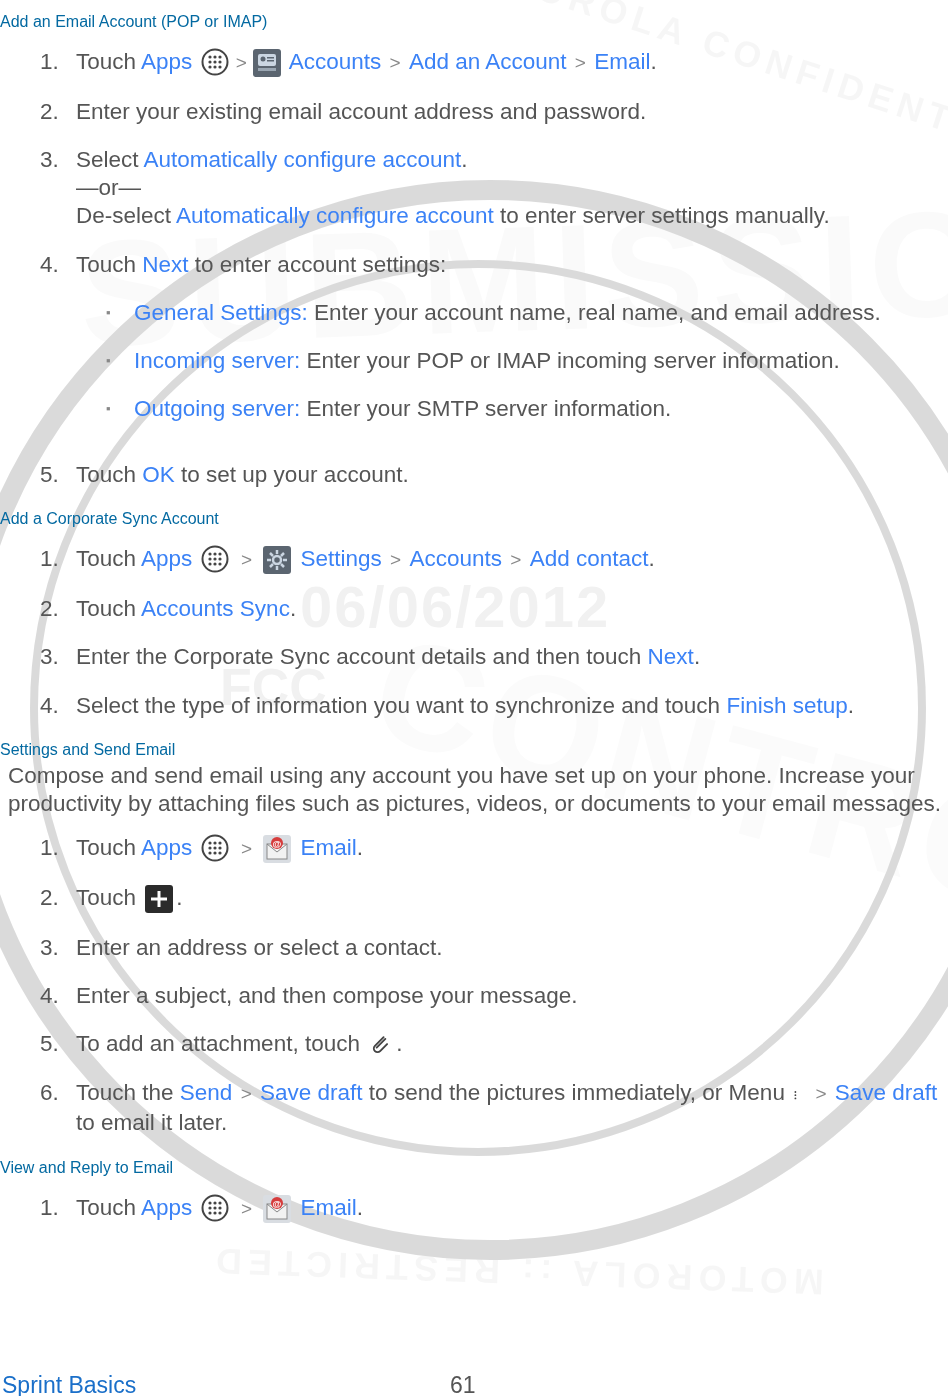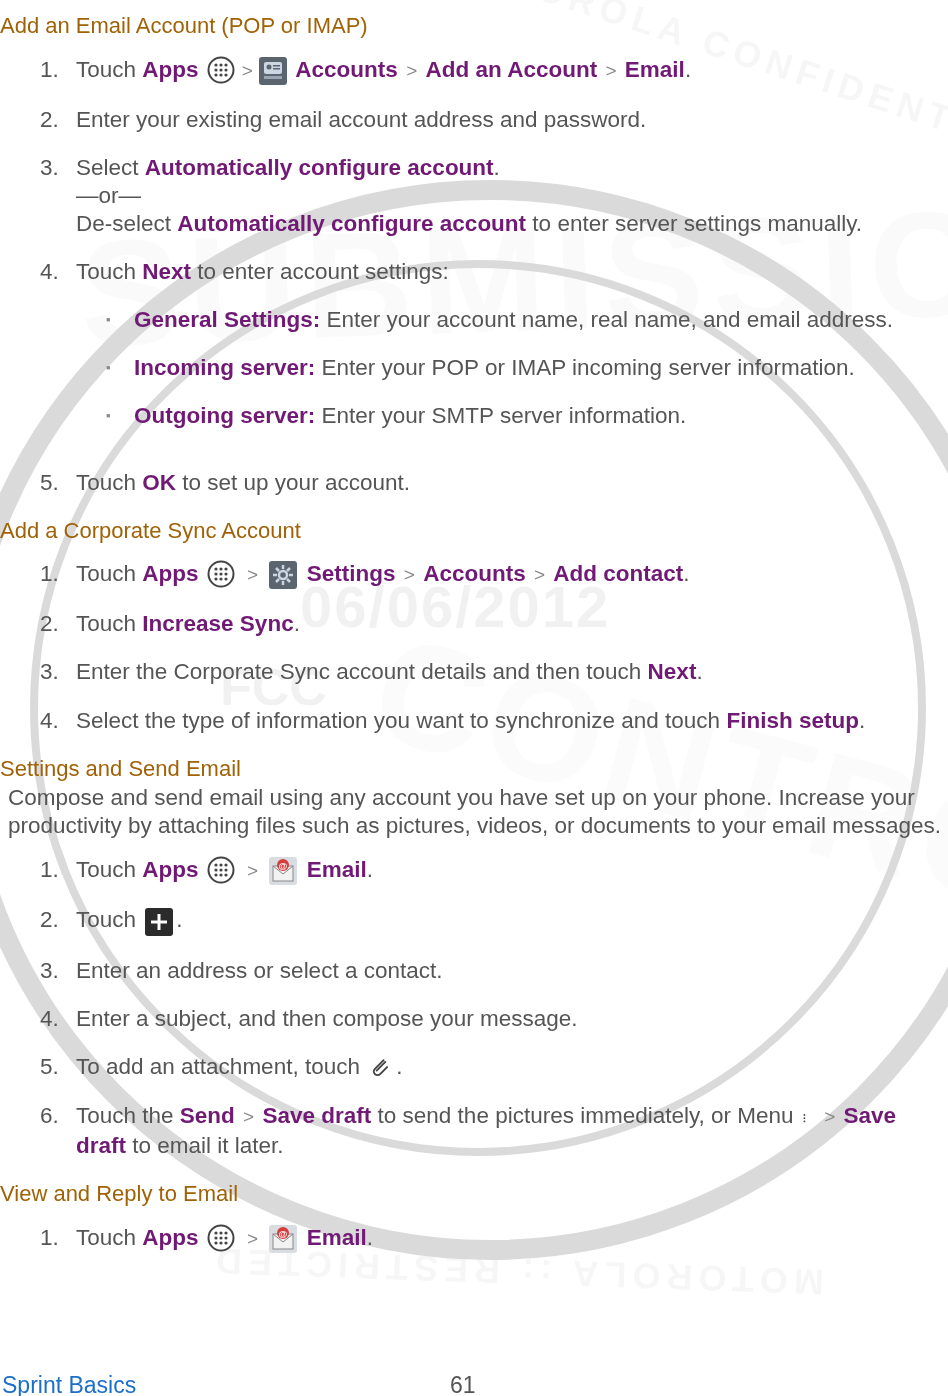--- a/index.html
+++ b/index.html
@@ -8,30 +8,30 @@
   .wm-circle{position:absolute;border:46px solid #000;border-radius:50%}
   .wm-circle.big{width:880px;height:880px;left:30px;top:260px;border-width:8px}
   .wm-circle.outer{width:1040px;height:1040px;left:-50px;top:180px;border-width:20px}
   .wm-text{position:absolute;font-weight:700;color:#000;white-space:nowrap}
   .wm-date{font-size:58px;left:300px;top:573px;letter-spacing:2px;opacity:.4}
   .wm-fcc{font-size:52px;left:220px;top:657px;opacity:.4}
   .wm-sub{font-size:150px;left:80px;top:190px;transform:rotate(-2deg);opacity:.15;letter-spacing:8px}
   .wm-ctrl{font-size:150px;left:360px;top:740px;transform:rotate(15deg);opacity:.12;letter-spacing:6px}
   .wm-arc{font-size:36px;opacity:.25;letter-spacing:6px}
   .content{position:relative;z-index:1;padding:4px 2px 0 0;font-size:22.5px;line-height:1.25}
-  .heading{color:#a16207;font-size:22px;margin:8px 0 2px 0;font-weight:400}
+  .heading{color:#0369a1;font-size:16px;margin:8px 0 2px 0;font-weight:400}
   .ol{margin:0;padding:0;list-style:none}
   .li{display:flex;margin:16px 0 20px 40px}
   .num{min-width:36px;color:#555}
   .body{flex:1}
   .sub-ol{margin:0;padding:0;list-style:none}
   .sub-li{display:flex;margin:20px 0 18px 30px}
   .sq{min-width:28px;color:#888;font-size:13px;line-height:28px}
   .sq::before{content:"\25AA";}
-  b{color:#701a75;font-weight:700}
+  b{color:#3b82f6;font-weight:400}
   .sep{color:#888;font-size:19px;margin:0 3px}
   .intro{margin:2px 0 8px 8px;color:#555}
   .icon{display:inline-block;vertical-align:middle;margin:0 2px}
   .icon svg{display:block}
   .footer{position:absolute;bottom:24px;left:0;right:0;color:#1a6fc9;font-size:23px}
   .footer .left{position:absolute;left:2px}
   .footer .pageno{position:absolute;left:450px;color:#555}
 </style>
 </head>
 <body>
@@ -154,21 +154,21 @@
         <li class="li">
           <span class="num">1.</span>
           <span class="body"><span>Touch </span><b>Apps</b> <span class="icon"><svg width="30" height="30" viewBox="0 0 30 30">
                 <use href="#ic-apps"></use>
               </svg></span><span class="sep"> &gt; </span><span class="icon"><svg width="30" height="30" viewBox="0 0 30 30">
                 <use href="#ic-settings"></use>
               </svg></span><b> Settings</b><span class="sep"> &gt; </span><b>Accounts</b><span class="sep"> &gt; </span><b>Add contact</b><span>.</span></span>
         </li>
         <li class="li">
           <span class="num">2.</span>
-          <span class="body"><span>Touch </span><b>Increase Sync</b><span>.</span></span>
+          <span class="body"><span>Touch </span><b>Accounts Sync</b><span>.</span></span>
         </li>
         <li class="li">
           <span class="num">3.</span>
           <span class="body"><span>Enter the Corporate Sync account details and then touch </span><b>Next</b><span>.</span></span>
         </li>
         <li class="li">
           <span class="num">4.</span>
           <span class="body"><span>Select the type of information you want to synchronize and touch </span><b>Finish setup</b><span>.</span></span>
         </li>
       </ol>

